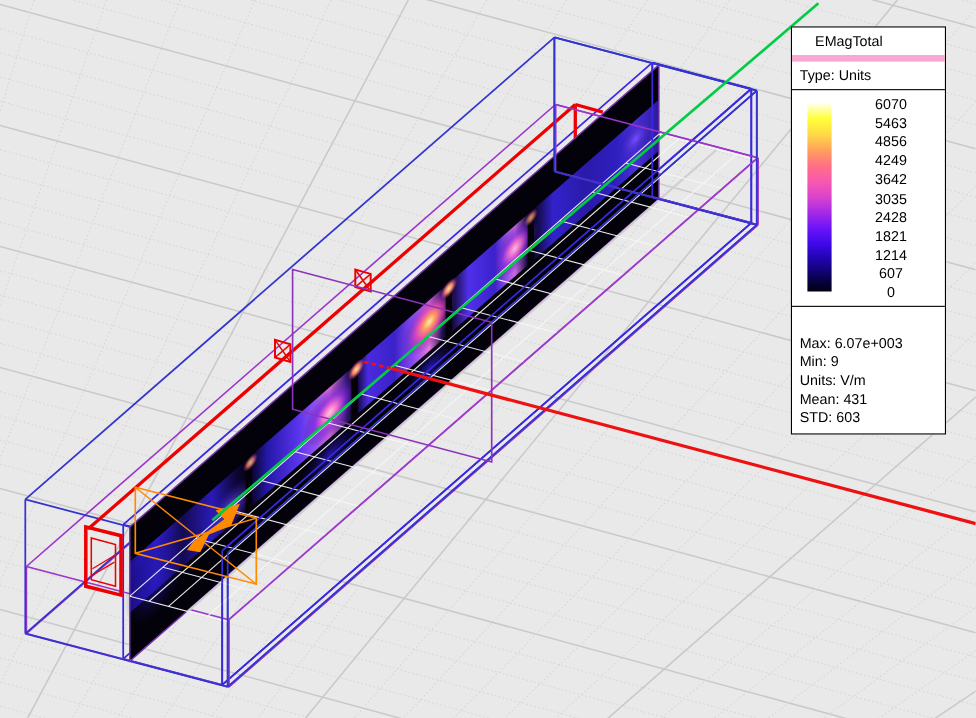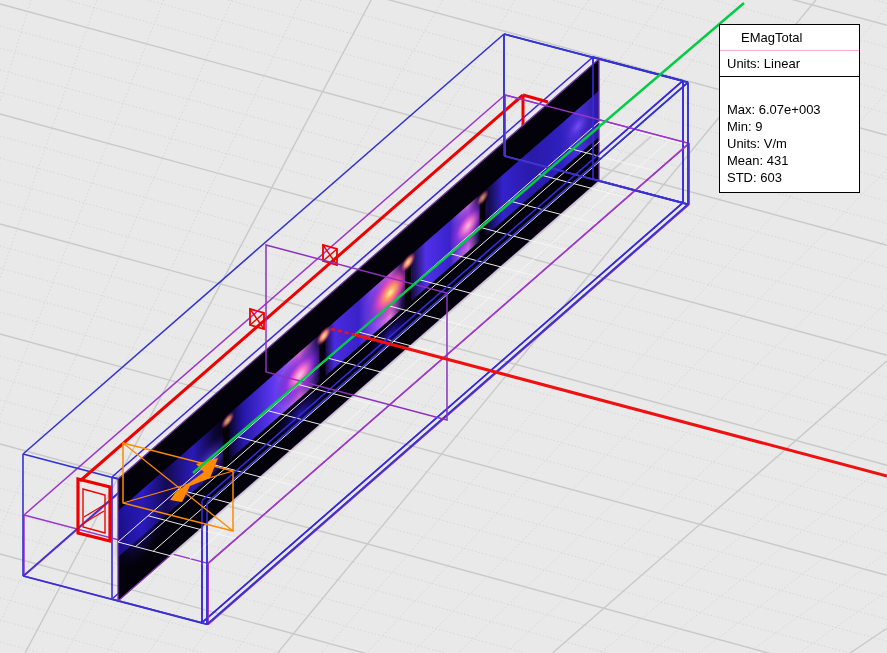--- a/index.html
+++ b/index.html
@@ -9,21 +9,21 @@
     font-family:"Liberation Sans", sans-serif;
   }
   #viewport{position:absolute;left:0;top:0;}
   
   #legend{
     position:absolute;left:719px;top:24px;width:139px;
     background:#ffffff;border:1px solid #000;
     font-size:13px;color:#000;
   }
   #legend .row-title{
-    padding:5px 0 5px 21px;border-bottom:1px solid #f9a8d4;
+    padding:5px 0 5px 21px;border-bottom:6px solid #f9a8d4;
   }
   #legend .row-type{
     padding:5px 0 5px 7px;border-bottom:1px solid #000;
   }
   #legend .scale-area{
     position:relative;height:196px;border-bottom:1px solid #000;
   }
   #colorbar{
     position:absolute;left:14px;top:12px;width:22px;height:171px;
   }
@@ -329,21 +329,37 @@
     </g>
   <g id="axes">
       <line x1="193" y1="473" x2="744" y2="3" stroke="#00cc44" stroke-width="2.4"></line>
       <line x1="331" y1="329" x2="356" y2="335" stroke="#ee1111" stroke-width="2.6" stroke-dasharray="4,3"></line>
       <line x1="356" y1="335" x2="887" y2="476" stroke="#ee1111" stroke-width="3"></line>
     </g>
 </svg>
 
 <div id="legend">
   <div class="row-title">EMagTotal</div>
-  <div class="row-type">Units: Linear</div>
+  <div class="row-type">Type: Units</div>
+  <div class="scale-area">
+    <div id="colorbar" style="background: linear-gradient(rgb(255, 255, 232), rgb(255, 255, 56), rgb(255, 217, 72), rgb(255, 160, 92), rgb(255, 111, 134), rgb(248, 88, 176), rgb(217, 67, 204), rgb(164, 40, 232), rgb(106, 20, 248), rgb(60, 8, 232), rgb(30, 4, 168), rgb(13, 2, 92), rgb(0, 0, 16));"></div>
+    <ul id="scale-labels">
+        <li style="top: 6px;">6070</li>
+        <li style="top: 23.1px;">5463</li>
+        <li style="top: 40.2px;">4856</li>
+        <li style="top: 57.3px;">4249</li>
+        <li style="top: 74.4px;">3642</li>
+        <li style="top: 91.5px;">3035</li>
+        <li style="top: 108.6px;">2428</li>
+        <li style="top: 125.7px;">1821</li>
+        <li style="top: 142.8px;">1214</li>
+        <li style="top: 159.9px;">607</li>
+        <li style="top: 177px;">0</li>
+      </ul>
+  </div>
   <div class="stats">
     <div>Max: 6.07e+003</div>
     <div>Min: 9</div>
     <div>Units: V/m</div>
     <div>Mean: 431</div>
     <div>STD: 603</div>
   </div>
 </div>
 
 </body></html>

